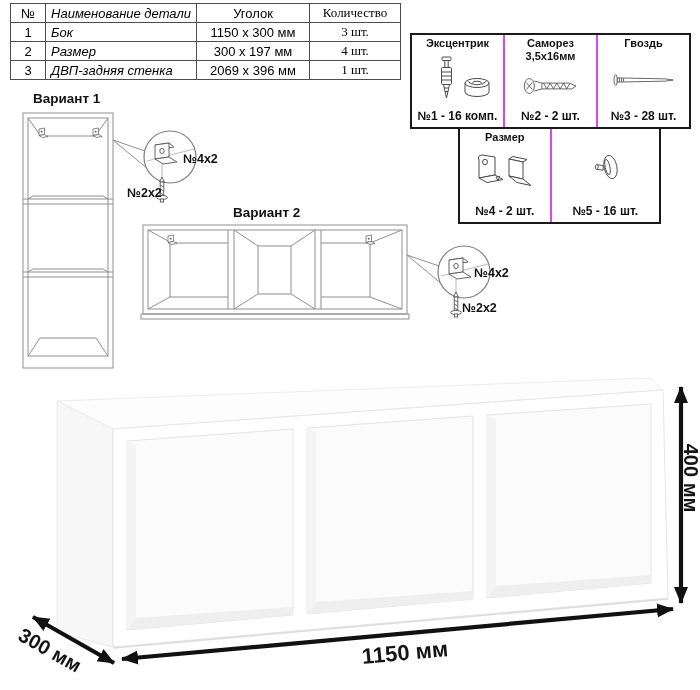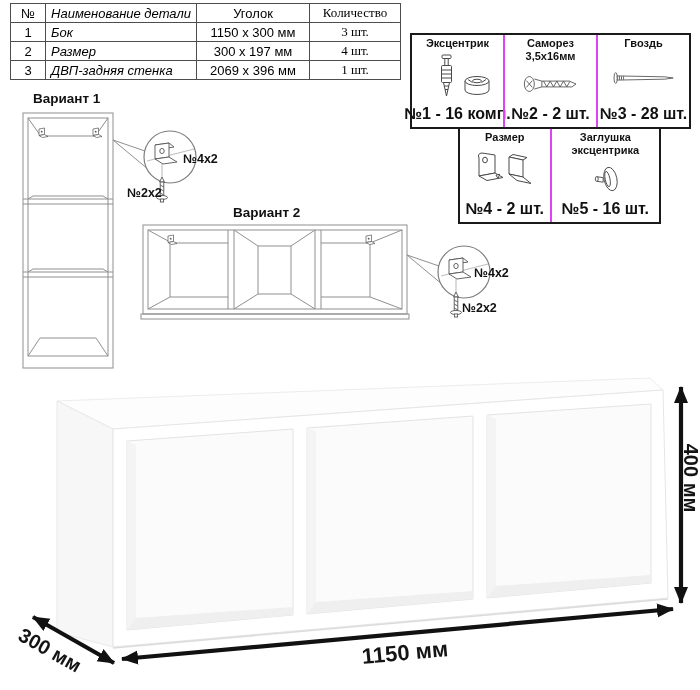--- a/index.html
+++ b/index.html
@@ -17,21 +17,21 @@
   
   .hw-box{position:absolute;border:2px solid #1a1a1a;display:flex;background:#fff;box-sizing:border-box;}
   .hw-row1{left:410px;top:33px;width:281px;height:96px;}
   .hw-row2{left:458px;top:127px;width:203px;height:97px;}
   .hw-cell{flex:1;display:flex;flex-direction:column;align-items:center;min-width:0;}
   .hw-cell + .hw-cell{border-left:2px solid #d946ef;}
   .hw-row2 .hw-cell:first-child{flex:0 0 45%;}
   .hw-title{font-weight:bold;font-size:11px;line-height:13px;text-align:center;padding-top:2px;}
   .hw-title span{display:block;}
   .hw-icon{flex:1;display:flex;align-items:center;justify-content:center;width:100%;}
-  .hw-count{font-weight:bold;font-size:16px;padding-bottom:4px;white-space:nowrap;}
+  .hw-count{font-weight:bold;font-size:12px;padding-bottom:4px;white-space:nowrap;}
   .variants-svg{position:absolute;left:15px;top:90px;}
   .model-svg{position:absolute;left:0;top:368px;}
   .vlabel{font-family:"Liberation Sans",sans-serif;font-weight:bold;font-size:13.5px;fill:#111;}
   .clabel{font-family:"Liberation Sans",sans-serif;font-weight:bold;font-size:12.5px;fill:#111;}
   .dim{font-family:"Liberation Sans",sans-serif;font-weight:bold;fill:#141414;}
 </style>
 </head>
 <body>
 
 <div class="canvas">
@@ -149,24 +149,20 @@
             <path d="M33,26 l3.5,-0.7 l-1.4,4.5 z"></path>
             <path d="M46,8 L50,5.5 L64,8.5 L60,11 z"></path>
             <path d="M46,8 L60,11 L60,28 L46,25 z"></path>
             <path d="M46,25 L60,28 L68,34.5 L54,31.5 z"></path>
           </g>
         </svg>
       </div>
       <div class="hw-count">№4 - 2 шт.</div>
     </div>
     <div class="hw-cell">
-      <div class="hw-title">
-        <span>Заглушка</span>
-        <span>эксцентрика</span>
-      </div>
       <div class="hw-icon">
         <svg width="84" height="42" viewBox="0 0 84 46">
           <g stroke="#4a4a4a" stroke-width="1" fill="#fff">
             <path d="M33,20.5 L40,21.5 L40,26.5 L33,25.5 z"></path>
             <ellipse cx="33" cy="23" rx="1.6" ry="2.6"></ellipse>
             <ellipse cx="48" cy="23" rx="7" ry="13" transform="rotate(-12 48 23)"></ellipse>
             <ellipse cx="44.8" cy="23" rx="2.6" ry="8.5" transform="rotate(-12 44.8 23)"></ellipse>
           </g>
         </svg>
       </div>

